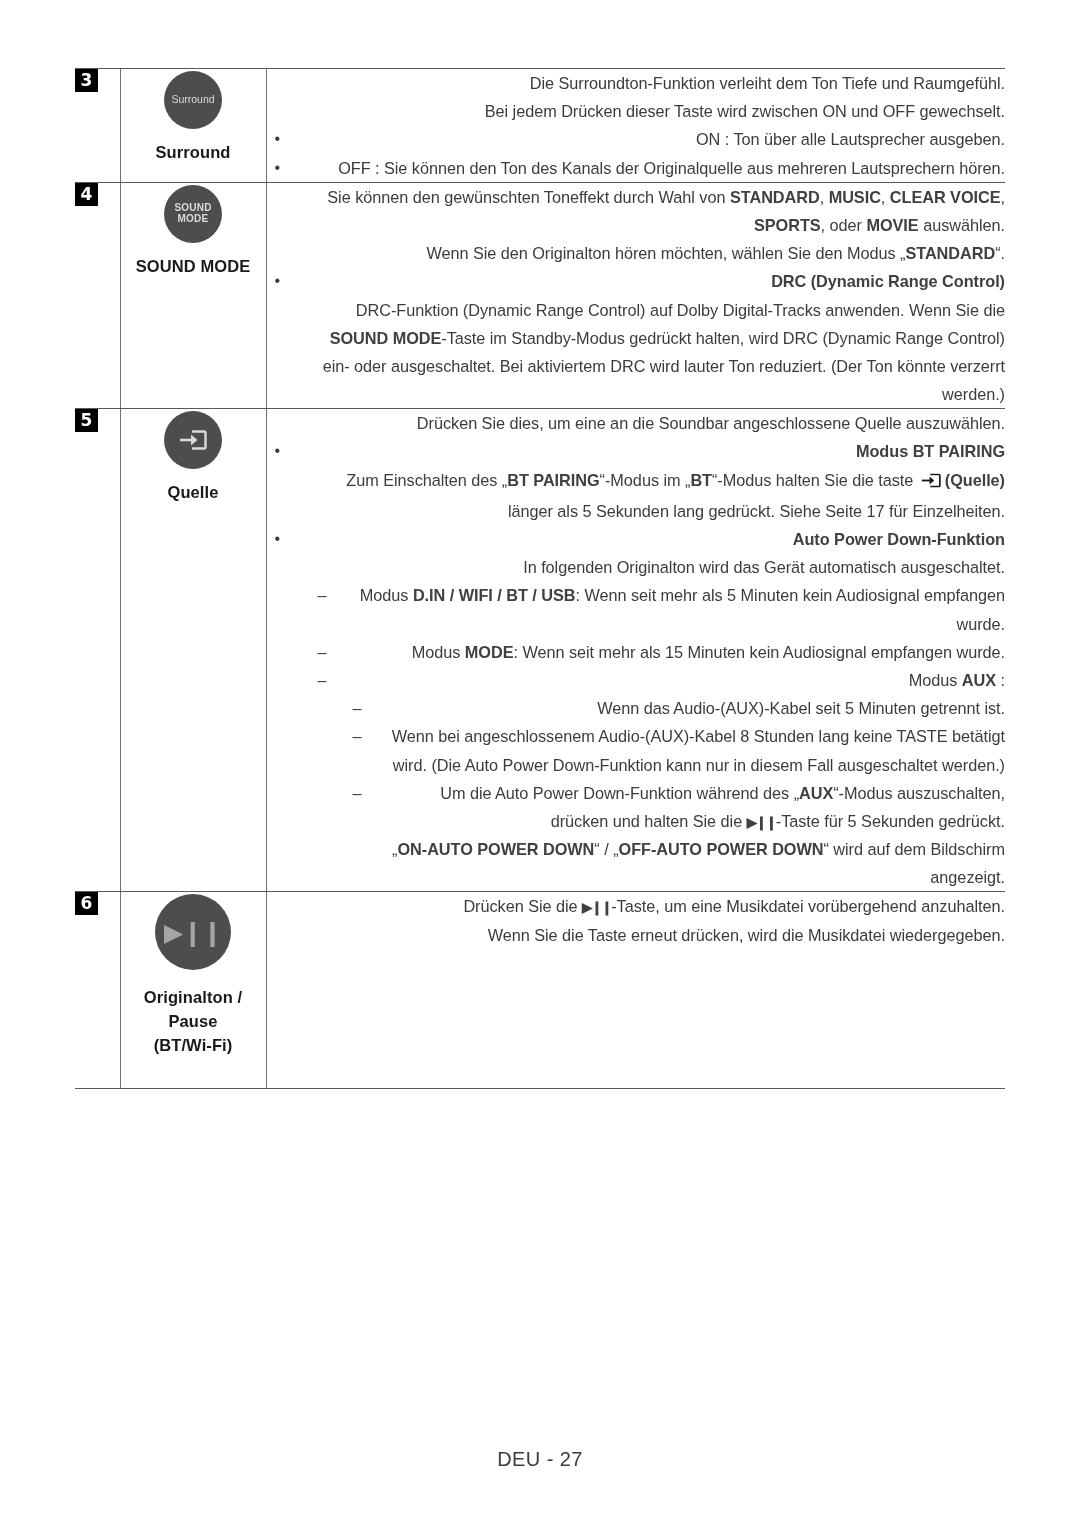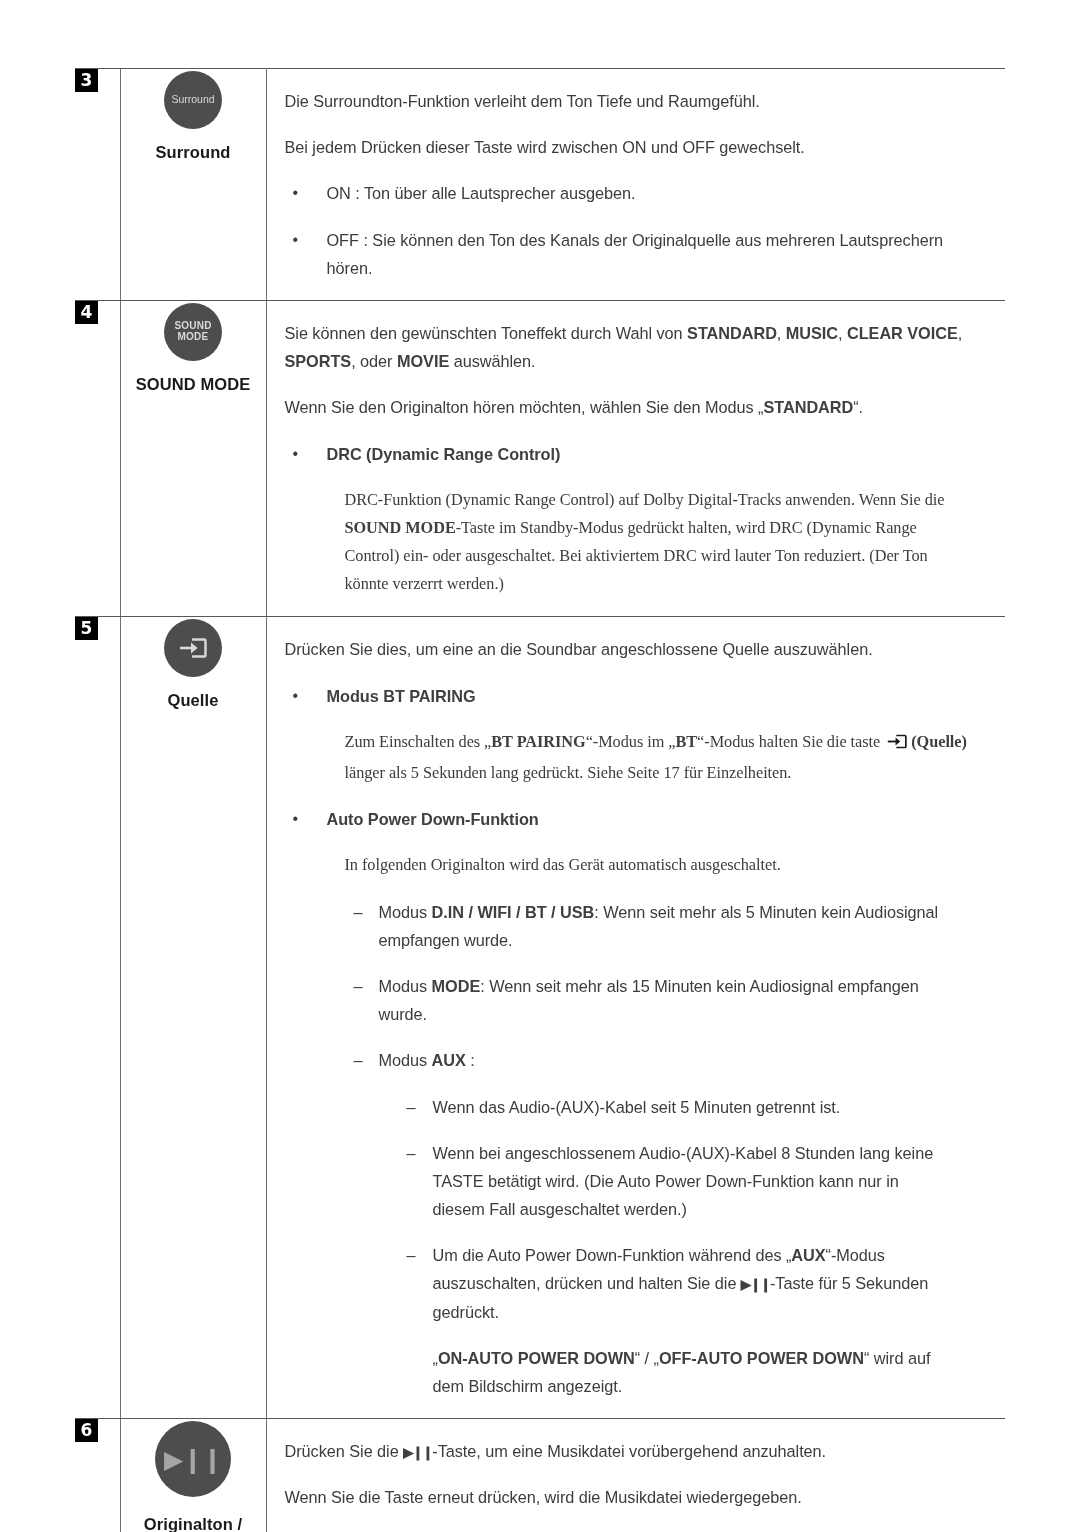--- a/index.html
+++ b/index.html
@@ -114,42 +114,43 @@
   .inline-pp {
     font-size: 13.5px;
     letter-spacing: -1.3px;
     color: #1a1a1a;
     vertical-align: 0.5px;
   }
 
   
   .desc-cell p,
   .desc-cell li {
-    margin: 18px;
+    margin: 0;
     font-size: 16.3px;
     line-height: 1.73;
     color: #3c3c3c;
     letter-spacing: -0.05px;
+    text-align: right;
   }
   .desc-cell b { color: #404040; font-weight: bold; }
 
   ul.lvl1 { list-style: none; margin: 0; padding: 0; }
   ul.lvl1 > li {
     position: relative;
     padding-left: 42px;
   }
   ul.lvl1 > li::before {
     content: "\2022";
     position: absolute;
     left: 8px;
     top: 0;
     font-size: 16px;
     color: #3c3c3c;
   }
-  .lvl1 .cont { padding-left: 0; font-family: Liberation Serif, serif; }
+  .lvl1 .cont { padding-left: 0; }
 
   ul.lvl2 { list-style: none; margin: 0; padding: 0; }
   ul.lvl2 > li {
     position: relative;
     padding-left: 34px;
   }
   ul.lvl2 > li::before {
     content: "\2013";
     position: absolute;
     left: 9px;
@@ -304,14 +305,15 @@
         </td>
         <td class="desc-cell" style="height:180px;">
           <p><span>Drücken Sie die </span><b class="inline-pp">▶❙❙</b><span>-Taste, um eine Musikdatei vorübergehend anzuhalten.</span></p>
           <p>Wenn Sie die Taste erneut drücken, wird die Musikdatei wiedergegeben.</p>
         </td>
       </tr>
 
     </tbody>
   </table>
 
+  <div class="page-footer">DEU - 27</div>
 
 </div>
 
 </body></html>

